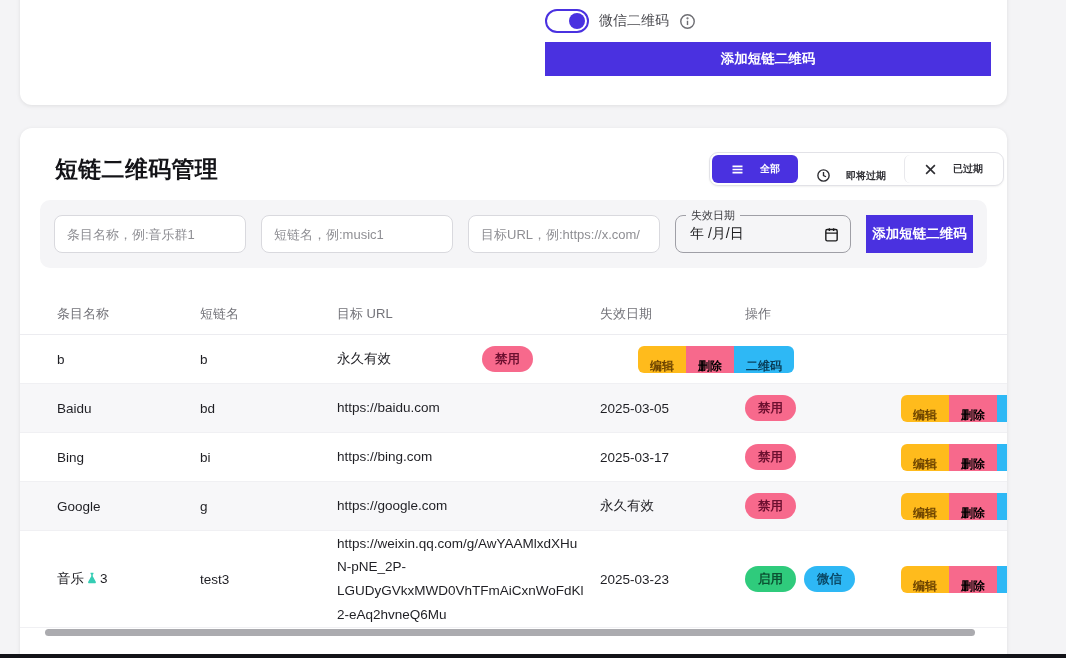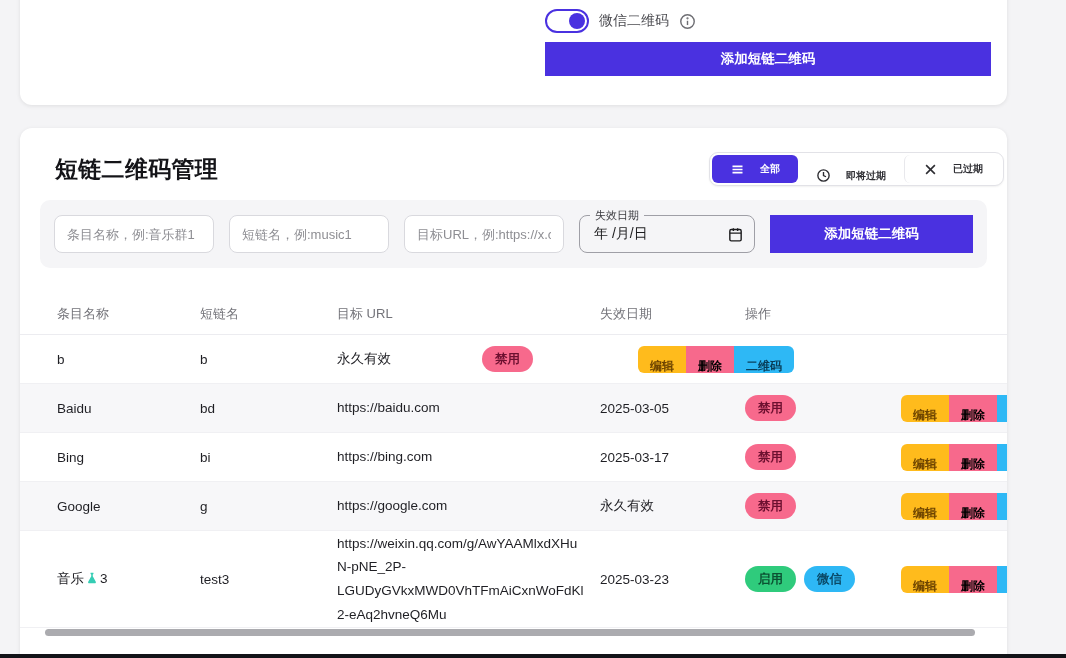--- a/index.html
+++ b/index.html
@@ -58,21 +58,21 @@
   .segment.active { background:#4a31e0; color:#fff; border-left:none; }
   .segment.active + .segment { border-left:none;align-items:flex-end; }
   .seg-icon { width:15px; height:15px; display:inline-flex; }
 
   
   .filter-bar {
     margin:14px 20px 0 20px; height:68px; background:#f5f5f7; border-radius:10px;
     display:flex; align-items:center; padding:0 14px; gap:15px;
   }
   .filter-input {
-    width:160px; height:38px; background:#fff; border:1px solid #d9d9de; border-radius:8px;
+    width:192px; height:38px; background:#fff; border:1px solid #d9d9de; border-radius:8px;
     padding:0 12px; font-size:13px; color:#1c1c1e; font-family:"Liberation Sans", sans-serif;
   }
   .filter-input::placeholder { color:#8e8e93; }
   .date-field {
     position:relative; width:176px; height:38px; border:1px solid #9f9fa6; border-radius:8px;
     display:flex; align-items:center; padding:0 10px 0 14px; background:transparent;
   }
   .date-field-label {
     position:absolute; top:-8px; left:10px; font-size:11px; color:#3c3c41;
     background:#f5f5f7; padding:0 5px;

